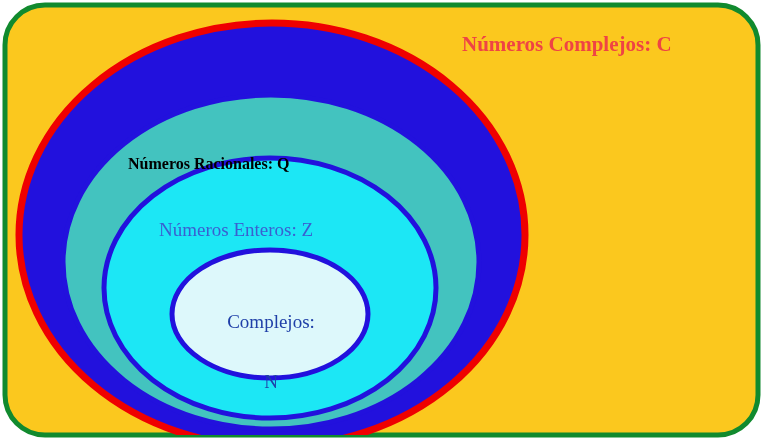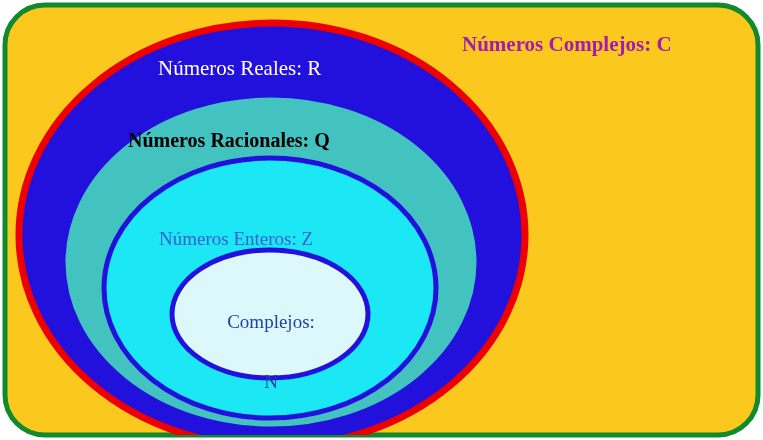--- a/index.html
+++ b/index.html
@@ -42,22 +42,22 @@
   }
   #label-real {
     left: 158px;
     top: 57px;
     font-size: 21px;
     font-weight: normal;
     color: #ffffff;
   }
   #label-rational {
     left: 128px;
-    top: 130px;
-    font-size: 20px;
+    top: 156px;
+    font-size: 16px;
     font-weight: bold;
     color: #000000;
   }
   #label-integer {
     left: 159px;
     top: 220px;
     font-size: 19px;
     font-weight: normal;
     color: #3a5fd0;
   }
@@ -93,26 +93,25 @@
       <ellipse id="shape-real" cx="272" cy="235" rx="253" ry="212" fill="#2211dd" stroke="#ef0000" stroke-width="7"></ellipse>
 
       <ellipse id="shape-rational" cx="271" cy="262" rx="208" ry="167" fill="#43c3bf" stroke="#2211dd" stroke-width="5"></ellipse>
 
       <ellipse id="shape-integer" cx="270" cy="288" rx="166" ry="130" fill="#1ce7f5" stroke="#2211dd" stroke-width="5"></ellipse>
 
       <ellipse id="shape-natural" cx="270" cy="314" rx="98" ry="64" fill="#ddf8fb" stroke="#2211dd" stroke-width="5"></ellipse>
     </g>
   </svg>
 
-  <div class="set-label" id="label-complex" style="color: #a21caf;">Números Complejos: C</div>
+  <div class="set-label" id="label-complex" style="color: #ef4444;">Números Complejos: C</div>
 
-  <div class="set-label" id="label-real" style="color: rgb(255, 255, 255);">Números Reales: R</div>
 
   <div class="set-label" id="label-rational" style="color: rgb(0, 0, 0);">Números Racionales: Q</div>
 
-  <div class="set-label" id="label-integer" style="color: rgb(58, 95, 208); margin-top: 9px;">Números Enteros: Z</div>
+  <div class="set-label" id="label-integer" style="color: rgb(58, 95, 208);">Números Enteros: Z</div>
 
   <div class="set-label" id="label-natural" style="color: rgb(31, 63, 168);">
     <span class="nat-line">Complejos:</span>
     <span class="nat-line">N</span>
   </div>
 
 </div>
 
 </body></html>

